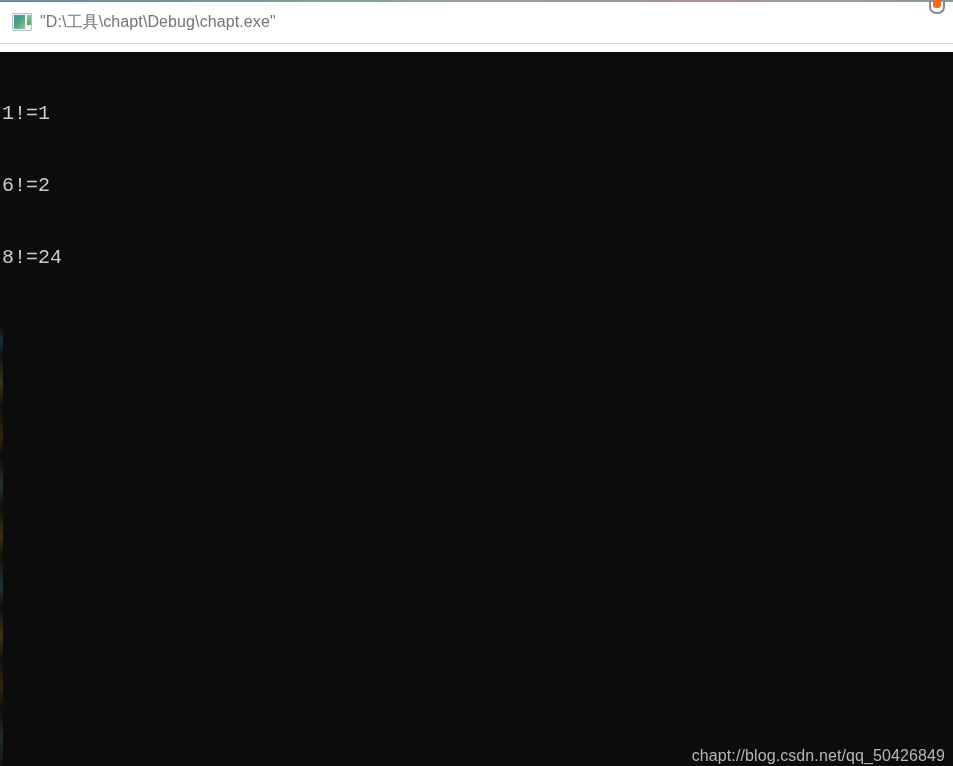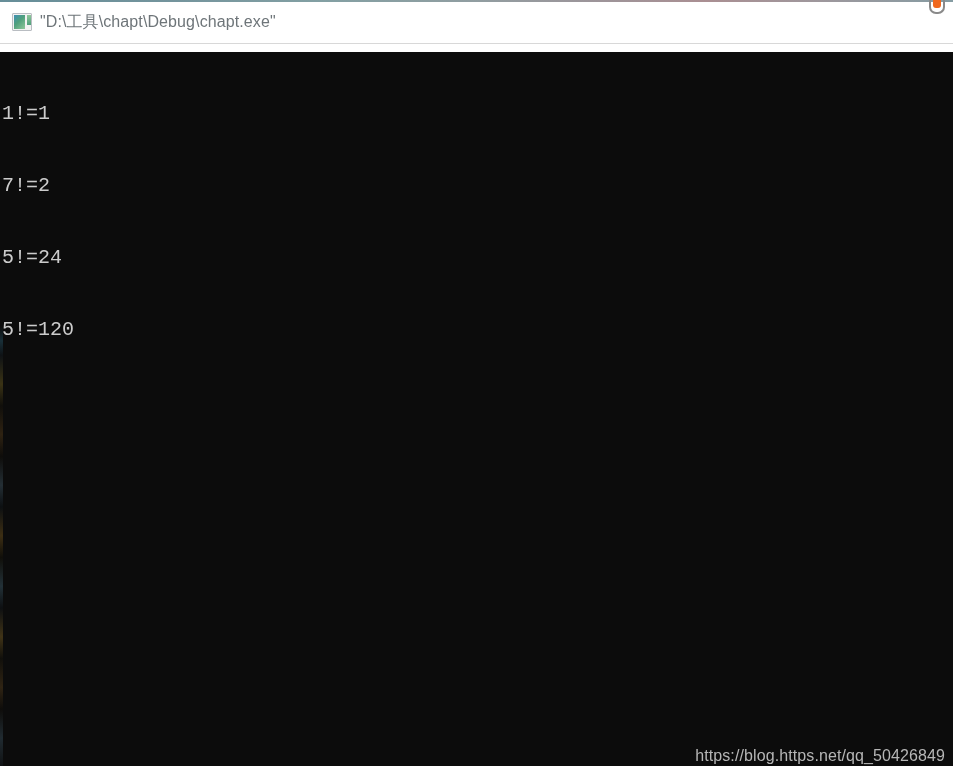--- a/index.html
+++ b/index.html
@@ -202,23 +202,22 @@
     </div>
 
     <div id="title-bar-bottom-edge"></div>
   </div>
 
   <div id="console">
     <div id="console-artifact-strip"></div>
 
     <div id="console-output">
       <div class="console-line">1!=1</div>
-      <div class="console-line">7!=2</div>
-      <div class="console-line">5!=24</div>
-      <div class="console-line">5!=120</div>
+      <div class="console-line">6!=2</div>
+      <div class="console-line">8!=24</div>
     </div>
 
-    <div id="watermark">https://blog.https.net/qq_50426849</div>
+    <div id="watermark">chapt://blog.csdn.net/qq_50426849</div>
 
     <div id="console-bottom-edge"></div>
   </div>
 
 </div>
 
 </body></html>

